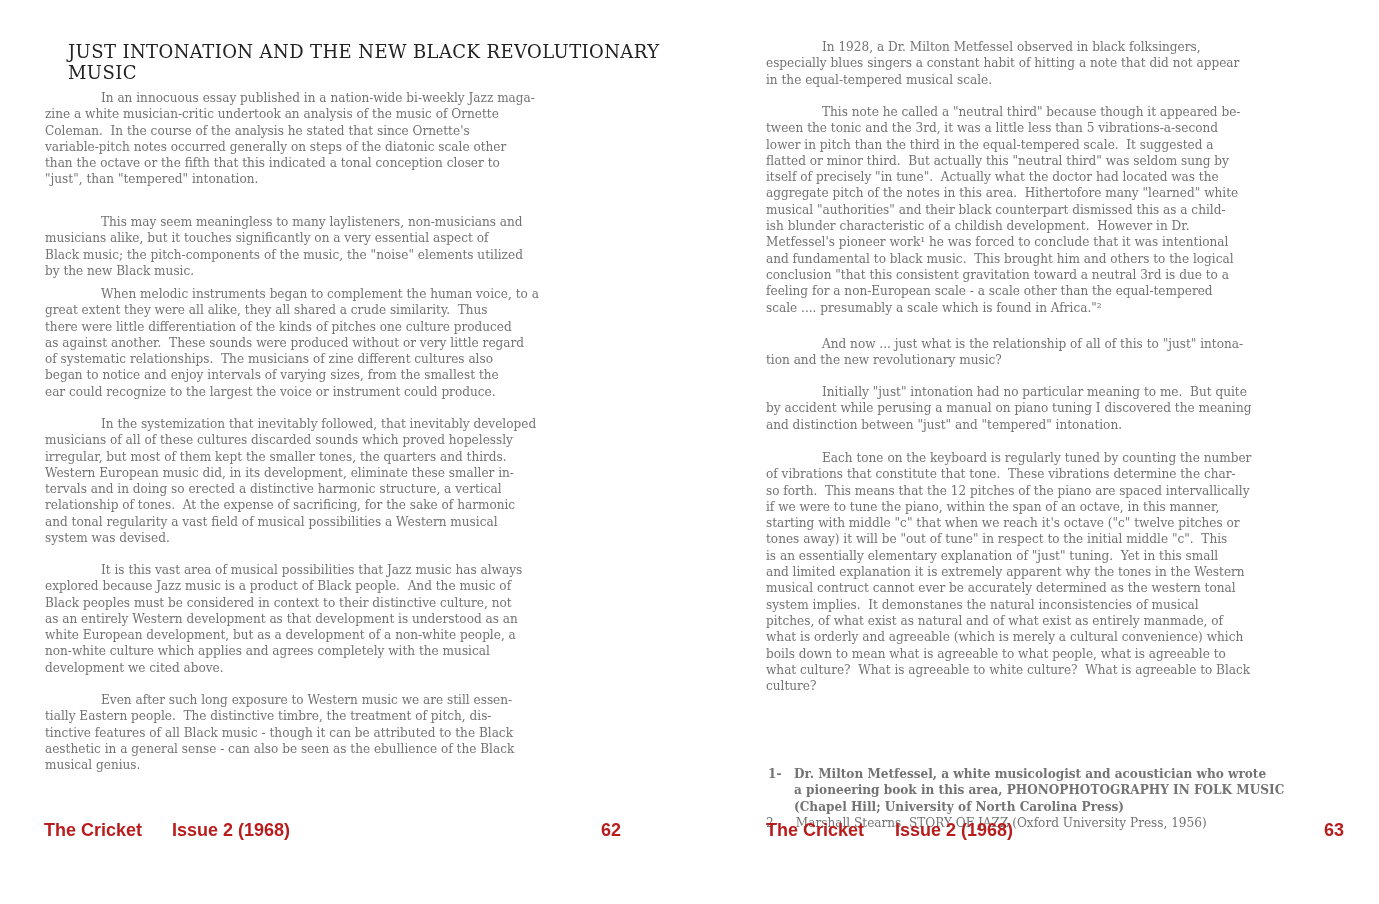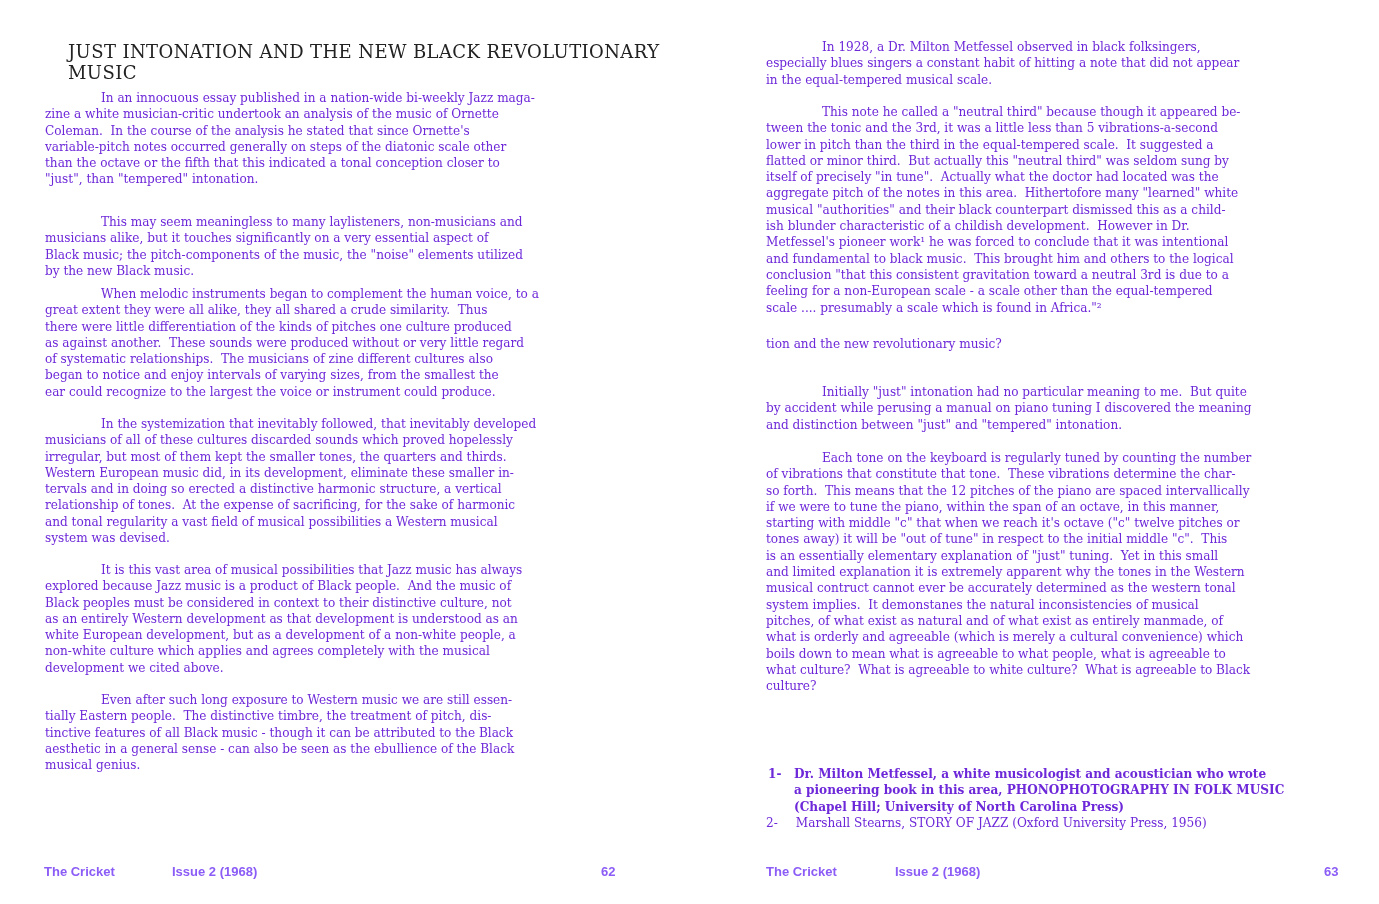--- a/index.html
+++ b/index.html
@@ -5,29 +5,29 @@
   html, body { margin: 0; padding: 0; background: #ffffff; }
   body { width: 1379px; height: 904px; position: relative; overflow: hidden; color: #1a1a1a; }
   .page { position: absolute; top: 0; height: 904px; }
   #page-left { left: 0; width: 690px; }
   #page-right { left: 690px; width: 689px; }
   .title {
     position: absolute; left: 68px; top: 41px;
     font-family: "DejaVu Serif", serif; font-size: 18px; letter-spacing: 0.4px;
     color: #222;
   }
-  .para { position: absolute; font-family: "DejaVu Serif", serif; font-size: 12.1px; color: #6d28d9; }
+  .para { position: absolute; font-family: "DejaVu Serif", serif; font-size: 12.1px; color: #737373; }
   .line { height: 16.3px; line-height: 16.3px; white-space: pre; }
   .line.indent { padding-left: 56px; }
   .fn .line { height: 16.4px; line-height: 16.4px; }
   .fn-num { display: inline-block; width: 26px; }
   .fn-cont { padding-left: 26px; }
   .footer {
-    position: absolute; top: 864px; font-family: "Liberation Sans", sans-serif;
-    font-size: 13px; font-weight: bold; color: #8b5cf6;
+    position: absolute; top: 820px; font-family: "Liberation Sans", sans-serif;
+    font-size: 18px; font-weight: bold; color: #b91c1c;
   }
 </style>
 </head>
 <body>
 
 <div class="page" id="page-left">
   <div class="title">JUST INTONATION AND THE NEW BLACK REVOLUTIONARY MUSIC</div>
 
   <div class="para" style="left:45px;top:90px;">
       <div class="line indent">In an innocuous essay published in a nation-wide bi-weekly Jazz maga-</div>
@@ -99,20 +99,21 @@
       <div class="line">aggregate pitch of the notes in this area.  Hithertofore many "learned" white</div>
       <div class="line">musical "authorities" and their black counterpart dismissed this as a child-</div>
       <div class="line">ish blunder characteristic of a childish development.  However in Dr.</div>
       <div class="line">Metfessel's pioneer work¹ he was forced to conclude that it was intentional</div>
       <div class="line">and fundamental to black music.  This brought him and others to the logical</div>
       <div class="line">conclusion "that this consistent gravitation toward a neutral 3rd is due to a</div>
       <div class="line">feeling for a non-European scale - a scale other than the equal-tempered</div>
       <div class="line">scale .... presumably a scale which is found in Africa."²</div>
     </div>
   <div class="para" style="left:76px;top:336px;">
+      <div class="line indent">And now ... just what is the relationship of all of this to "just" intona-</div>
       <div class="line">tion and the new revolutionary music?</div>
     </div>
   <div class="para" style="left:76px;top:384px;">
       <div class="line indent">Initially "just" intonation had no particular meaning to me.  But quite</div>
       <div class="line">by accident while perusing a manual on piano tuning I discovered the meaning</div>
       <div class="line">and distinction between "just" and "tempered" intonation.</div>
     </div>
   <div class="para" style="left:76px;top:450px;">
       <div class="line indent">Each tone on the keyboard is regularly tuned by counting the number</div>
       <div class="line">of vibrations that constitute that tone.  These vibrations determine the char-</div>

